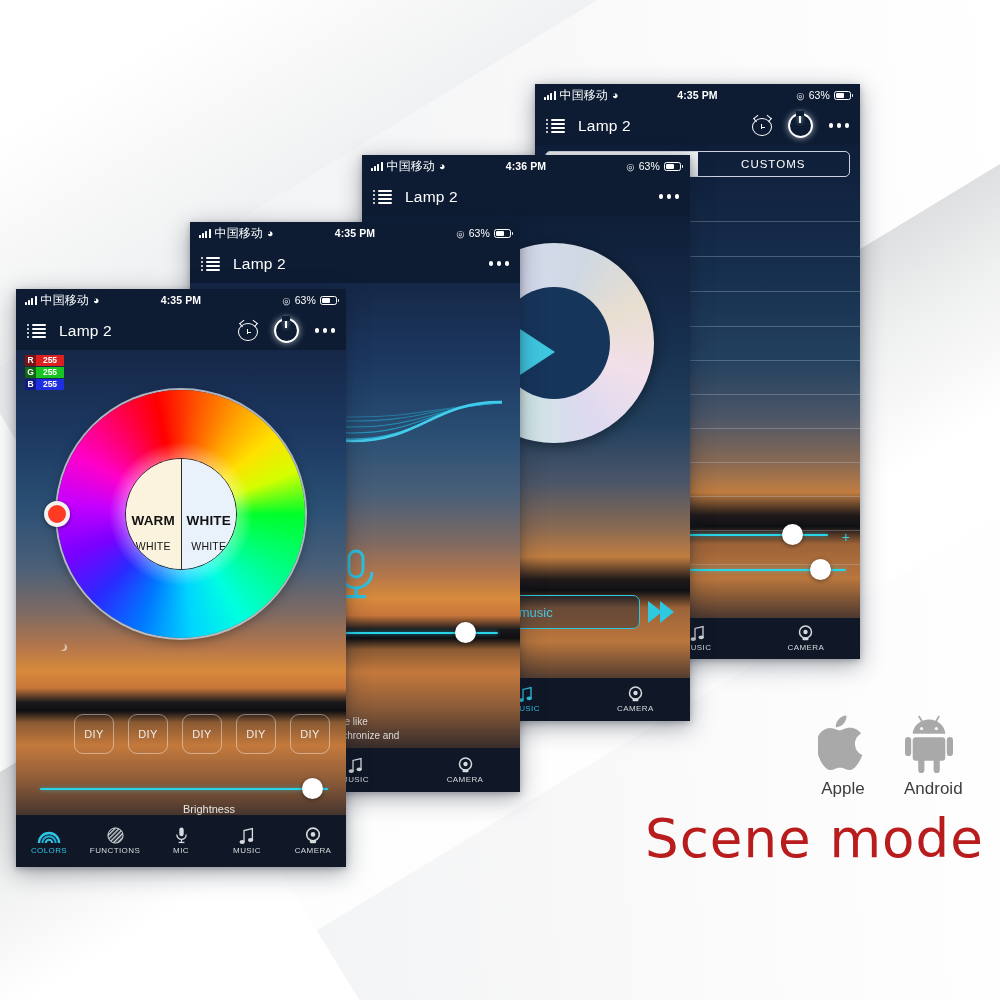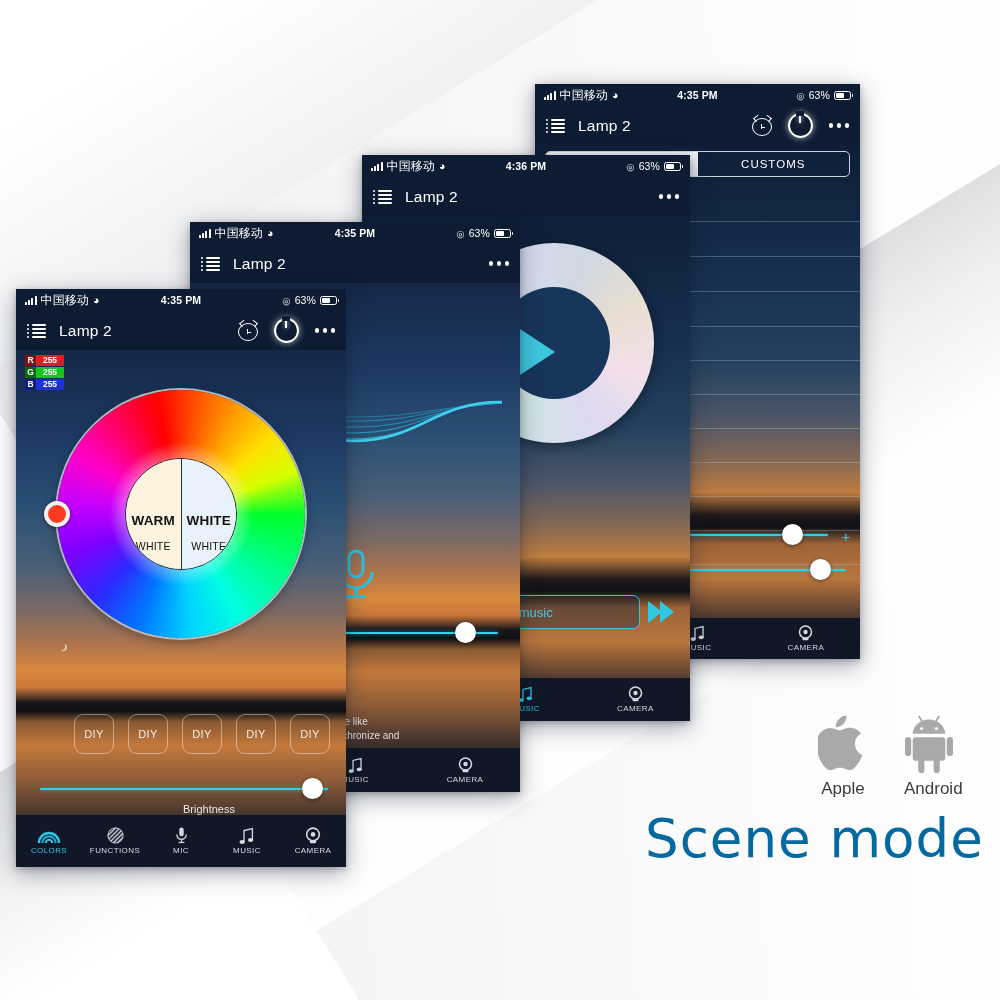--- a/index.html
+++ b/index.html
@@ -196,21 +196,21 @@
     color:#fff;background:transparent;}
   .seg.on{background:linear-gradient(180deg,#f2f4f6,#dfe3e8);color:#1b2a40;}
   .listrows{position:absolute;left:0;right:0;}
   .listrow{border-bottom:1px solid rgba(190,210,230,.3);}
   .plusmark{position:absolute;color:#2ad4e8;font-size:14px;line-height:1;}
 
   
   .oslogos{position:absolute;display:flex;gap:36px;align-items:flex-end;}
   .oslogo{display:flex;flex-direction:column;align-items:center;gap:6px;}
   .oslogo .cap{font-size:17px;color:#3d3d3d;}
-  .headline-thin{position:absolute;font-size:53px;color:#0369a1;font-weight:normal;letter-spacing:1px;
+  .headline-thin{position:absolute;font-size:53px;color:#b91c1c;font-weight:normal;letter-spacing:1px;
     font-family:"DejaVu Sans","Liberation Sans",sans-serif;}
   .headline-bold{position:absolute;font-size:62px;color:#0a0a0a;font-weight:bold;letter-spacing:-1px;}
 </style>
 </head>
 <body>
 
 <div id="stage">
 
   <div class="bg-diag-a"></div>
   <div class="bg-diag-b"></div>

